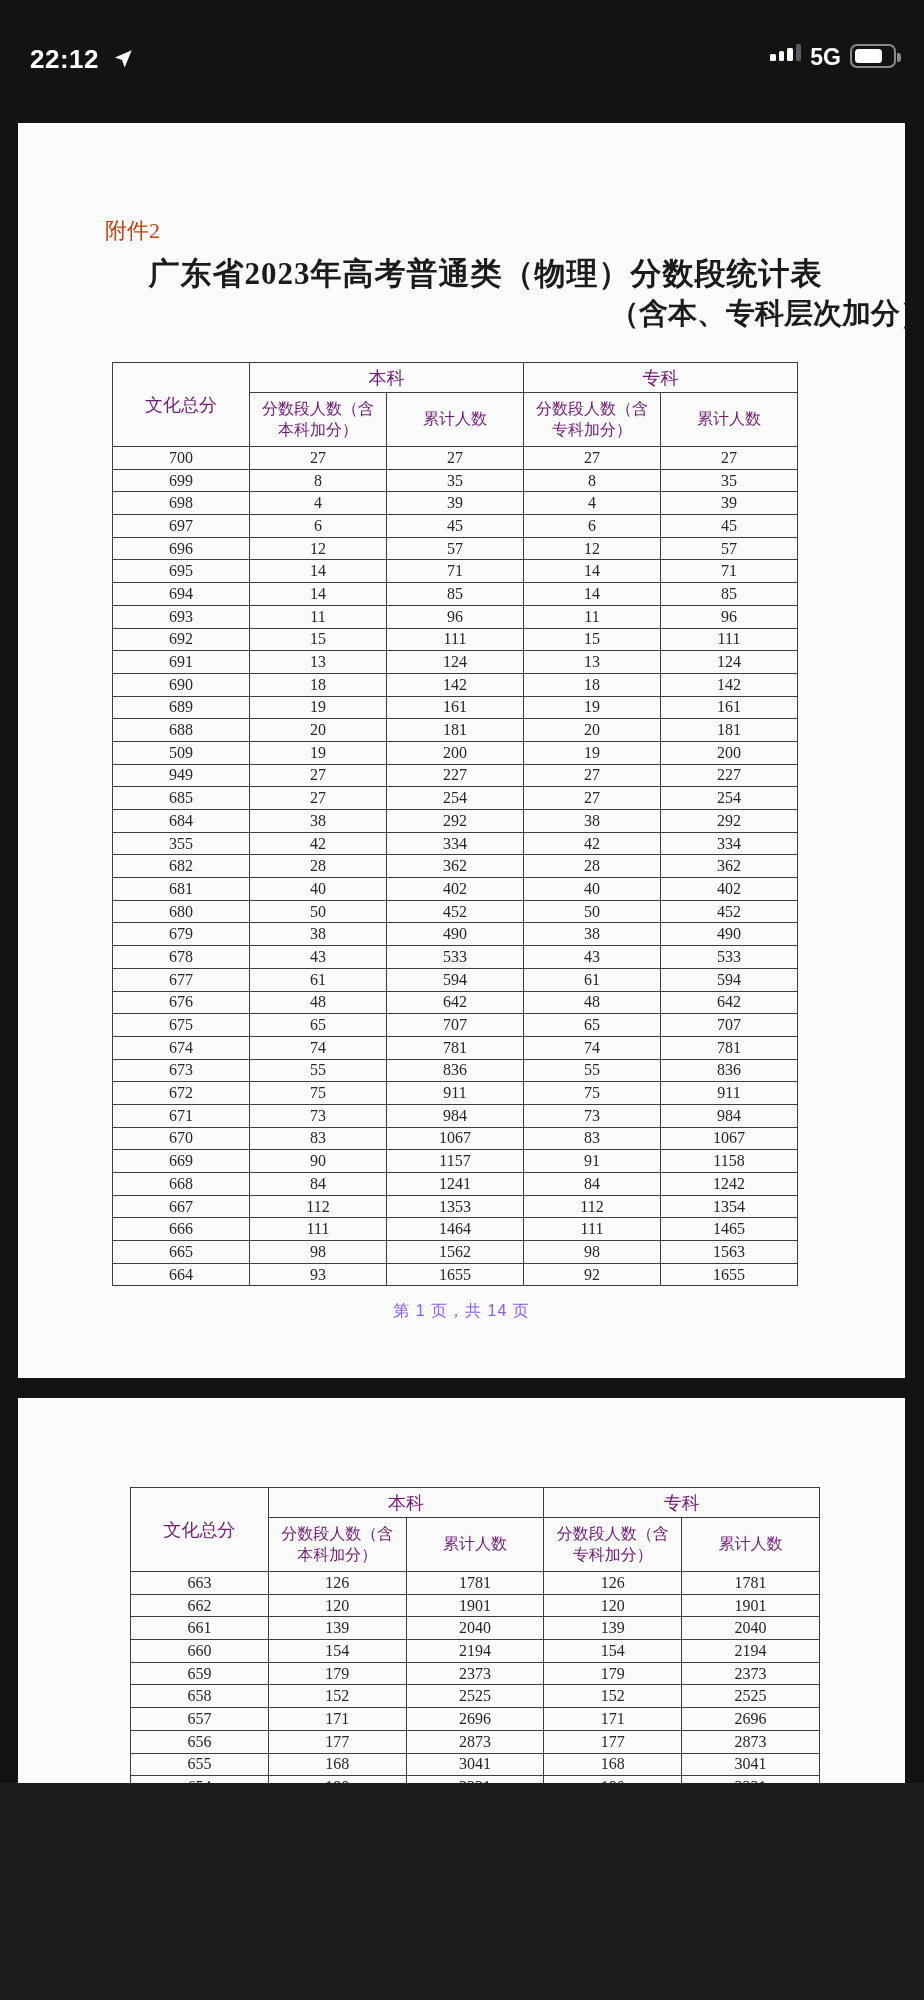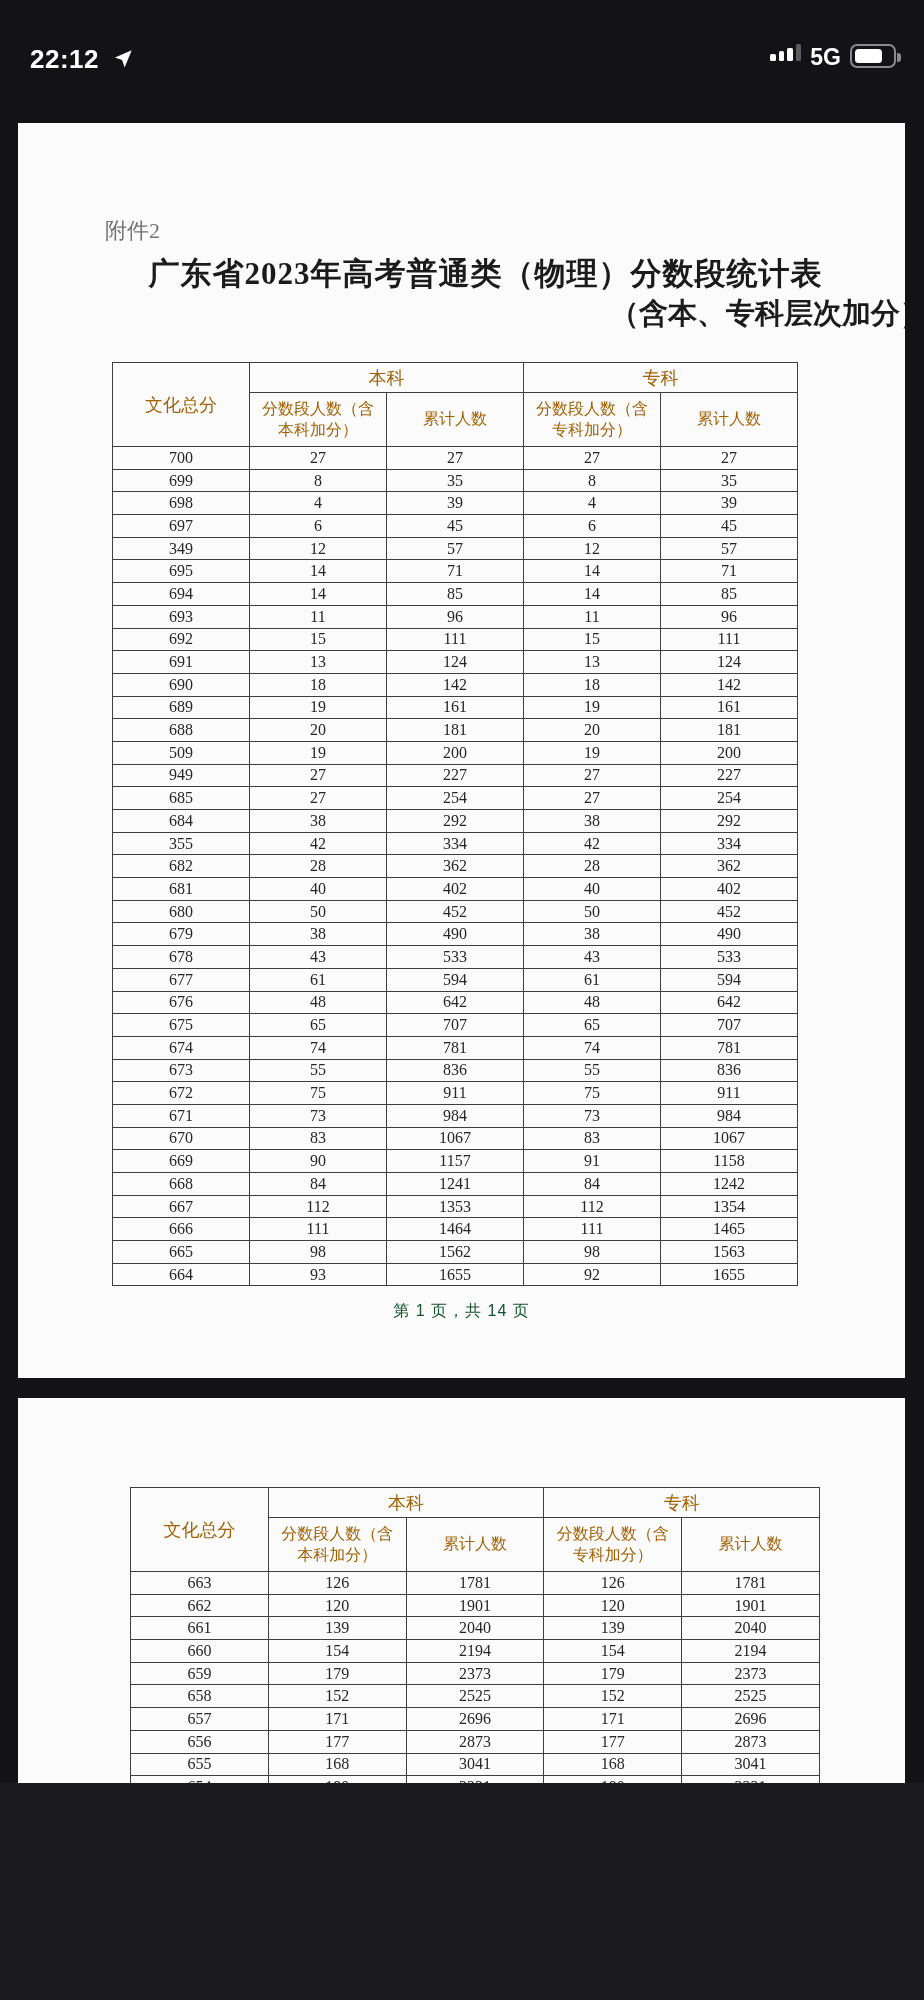--- a/index.html
+++ b/index.html
@@ -26,39 +26,39 @@
   .sb-net { color:#ffffff; font-size:23px; font-weight:700; }
   .sb-batt { position:relative; width:46px; height:24px; border:2.5px solid #8b8b8f; border-radius:7px; }
   .sb-batt-fill { position:absolute; left:2.5px; top:2.5px; width:27px; height:14px; background:#ffffff; border-radius:3.5px; }
   .sb-batt-nub { position:absolute; right:-6.5px; top:7px; width:4px; height:9px; background:#8b8b8f; border-radius:0 3px 3px 0; }
 
   
   .page { position:absolute; background:#fbfbfb; overflow:hidden; }
   .page-1 { left:18px; top:123px;  width:887px; height:1255px; }
   .page-2 { left:18px; top:1398px; width:887px; height:385px;  }
 
-  .attachment { position:absolute; left:87px; top:93px; font-family:"Liberation Serif", serif; font-size:22px; color:#737373; }
+  .attachment { position:absolute; left:87px; top:93px; font-family:"Liberation Serif", serif; font-size:22px; color:#c2410c; }
   .doc-title { position:absolute; left:0; width:100%; text-align:center;
     font-family:"Liberation Serif", serif; font-weight:700; color:#1b1b1b;margin-left:24px; }
   .t1 { top:130px; font-size:31px; letter-spacing:1px; }
   .t2 { top:171px; font-size:29px;text-align:right; }
 
   table.score-table { border-collapse:collapse; table-layout:fixed; position:absolute;
     font-family:"Liberation Serif", serif; color:#262626; background:#fbfbfb; }
   .page-1 table.score-table { left:94px;  top:239px; width:686px; }
   .page-2 table.score-table { left:112px; top:89px;  width:690px; }
   table.score-table th, table.score-table td { border:1.7px solid #3e3e3e; text-align:center; vertical-align:middle; padding:0; }
-  table.score-table thead th { font-family:"Liberation Sans", sans-serif; font-weight:400; color:#a16207; }
+  table.score-table thead th { font-family:"Liberation Sans", sans-serif; font-weight:400; color:#701a75; }
   tr.group-row th { height:30px; font-size:18px; }
   th.th-score { font-size:17.5px; }
   tr.sub-row th { height:54px; font-size:16px; line-height:1.3; padding:0 12px; }
   table.score-table tbody td { height:22.7px; font-size:16px; line-height:1; }
 
   .page-footer { position:absolute; left:0; top:1178px; width:100%; text-align:center;
-    font-size:16px; color:#14532d; letter-spacing:1px; }
+    font-size:16px; color:#8b5cf6; letter-spacing:1px; }
 
   
   .nav-bar { position:absolute; left:0; top:1783px; width:924px; height:217px; background:#1c1c1f; }
 </style>
 </head>
 <body>
 
 <div class="status-bar">
   <div class="sb-time">22:12</div>
   <svg class="sb-loc" viewBox="0 0 24 24">
@@ -128,21 +128,21 @@
           <td>39</td>
         </tr>
         <tr>
           <td>697</td>
           <td>6</td>
           <td>45</td>
           <td>6</td>
           <td>45</td>
         </tr>
         <tr>
-          <td>349</td>
+          <td>696</td>
           <td>12</td>
           <td>57</td>
           <td>12</td>
           <td>57</td>
         </tr>
         <tr>
           <td>695</td>
           <td>14</td>
           <td>71</td>
           <td>14</td>

